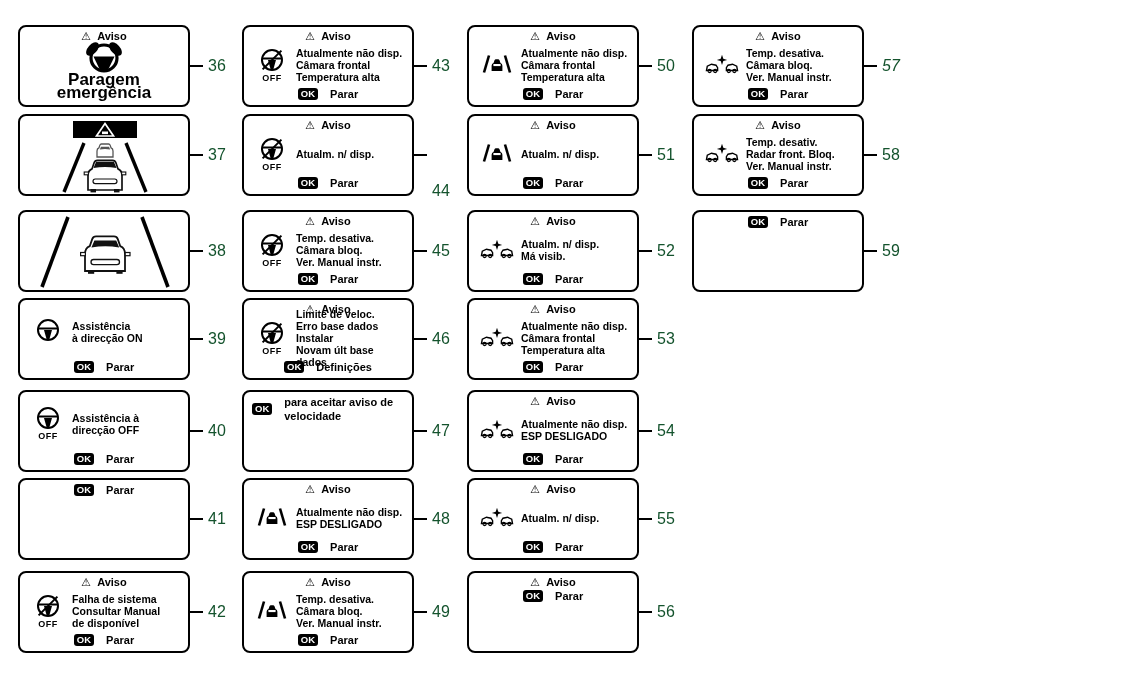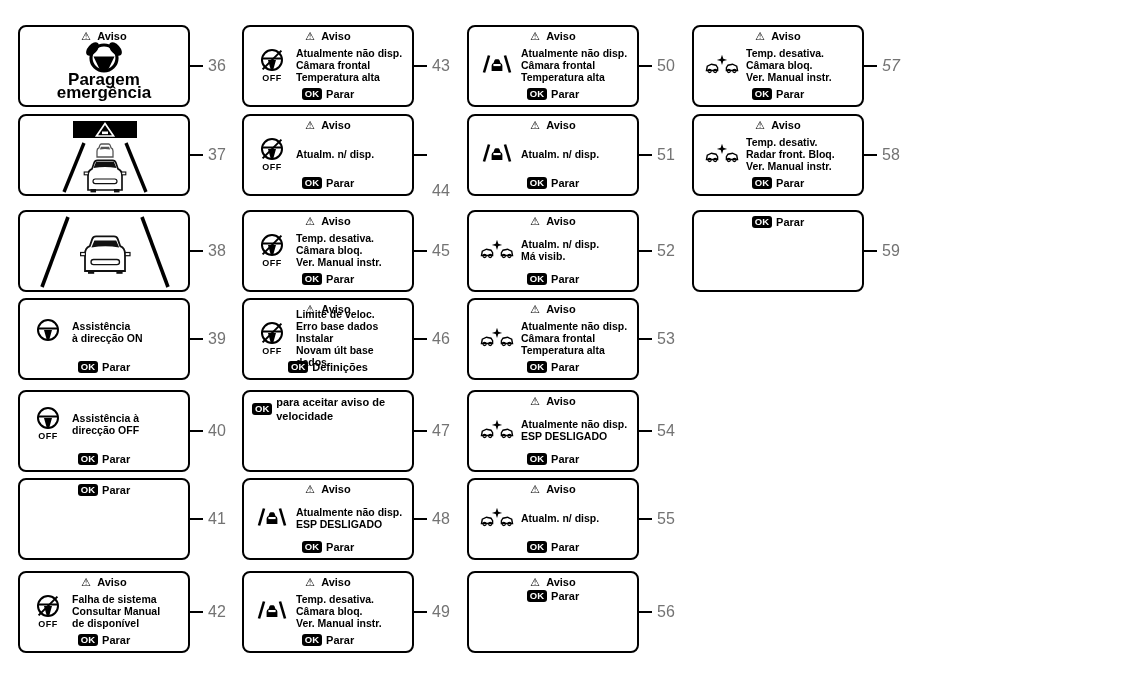--- a/index.html
+++ b/index.html
@@ -12,29 +12,29 @@
   .heading{display:flex;justify-content:center;align-items:center;gap:6px;
            font-size:11px;font-weight:bold;line-height:13px;flex:0 0 auto;}
   .tri{font-family:"DejaVu Sans",sans-serif;font-weight:normal;font-size:11px;line-height:11px;}
   .bbody{flex:1 1 auto;display:flex;align-items:center;gap:7px;padding-left:5px;min-height:0;}
   .bbody.center{justify-content:center;padding-left:0;}
   .iconwrap{width:34px;min-width:34px;display:flex;flex-direction:column;align-items:center;line-height:1;}
   .bbody.center .iconwrap{width:auto;min-width:0;}
   .icon-caption{font-size:9px;font-weight:bold;letter-spacing:.5px;margin-top:-1px;}
   .lines{font-size:10.5px;font-weight:bold;line-height:12px;}
   .caption{text-align:center;font-weight:bold;font-size:17px;line-height:13px;padding-bottom:3px;flex:0 0 auto;}
-  .bfooter{display:flex;justify-content:center;align-items:center;gap:4px;
+  .bfooter{display:flex;justify-content:center;align-items:center;gap:12px;
           font-size:11px;font-weight:bold;line-height:14px;flex:0 0 auto;padding-bottom:1px;}
   .bfooter.left{justify-content:flex-start;padding-left:2px;}
   .okbadge{display:inline-block;background:#000;color:#fff;border-radius:3px;
            padding:0 3px;font-size:9.5px;font-weight:bold;line-height:12px;}
   .picture{width:100%;height:100%;}
   .picture svg{display:block;}
   .leader{position:absolute;height:2px;background:#000;}
-  .refnum{position:absolute;font-size:16px;line-height:16px;color:#737373;}
+  .refnum{position:absolute;font-size:16px;line-height:16px;color:#14532d;}
 </style>
 </head>
 <body>
 
 <div class="canvas" id="canvas">
     <div class="msgbox" style="left: 18px; top: 25px;">
     <div class="heading">
       <span class="tri">⚠</span>
       <span class="htext">Aviso</span>
     </div>

